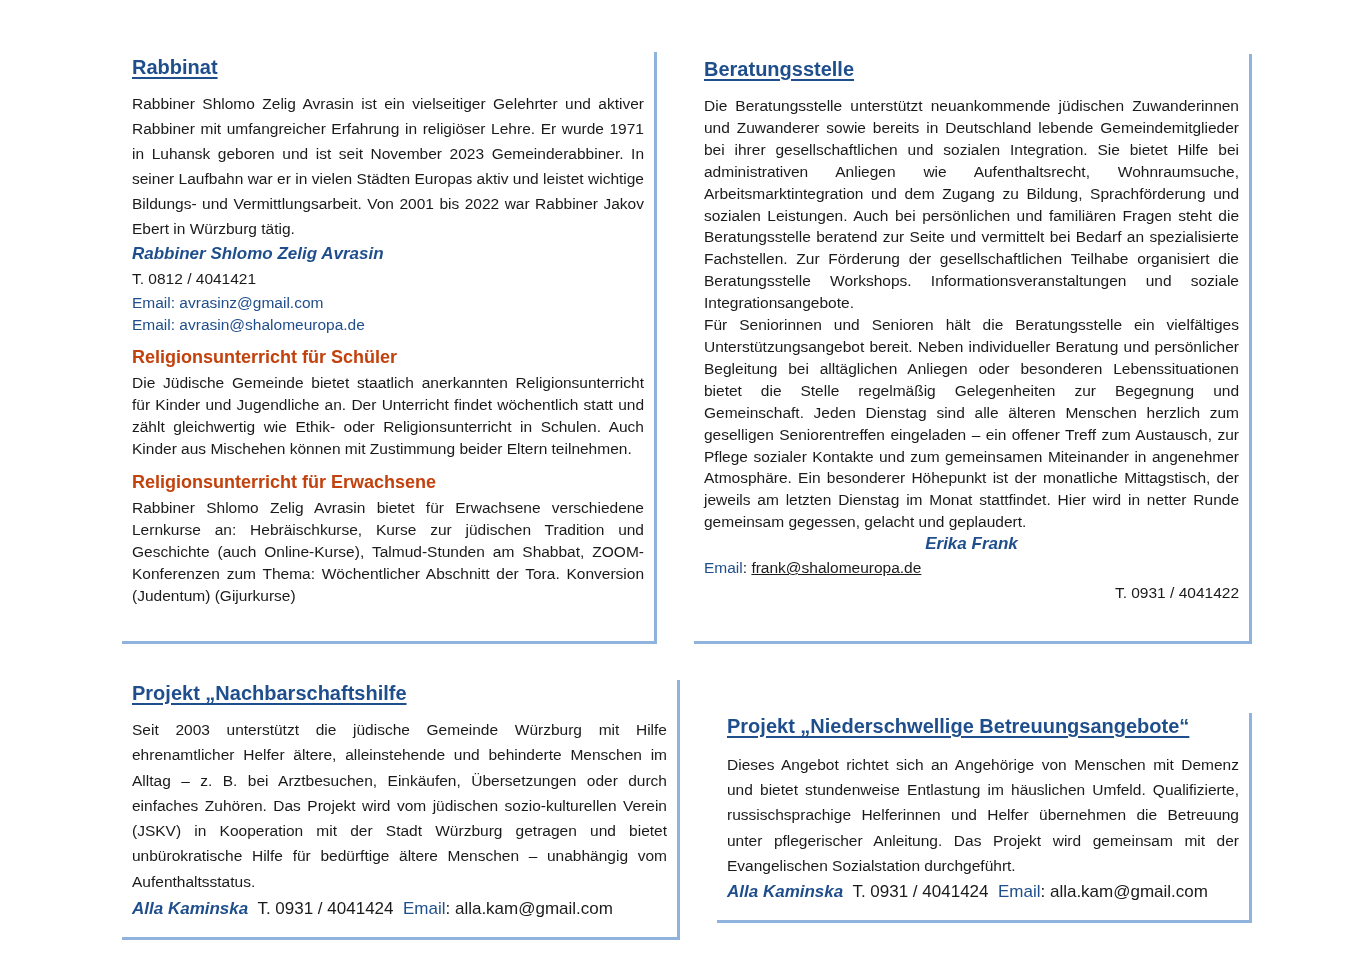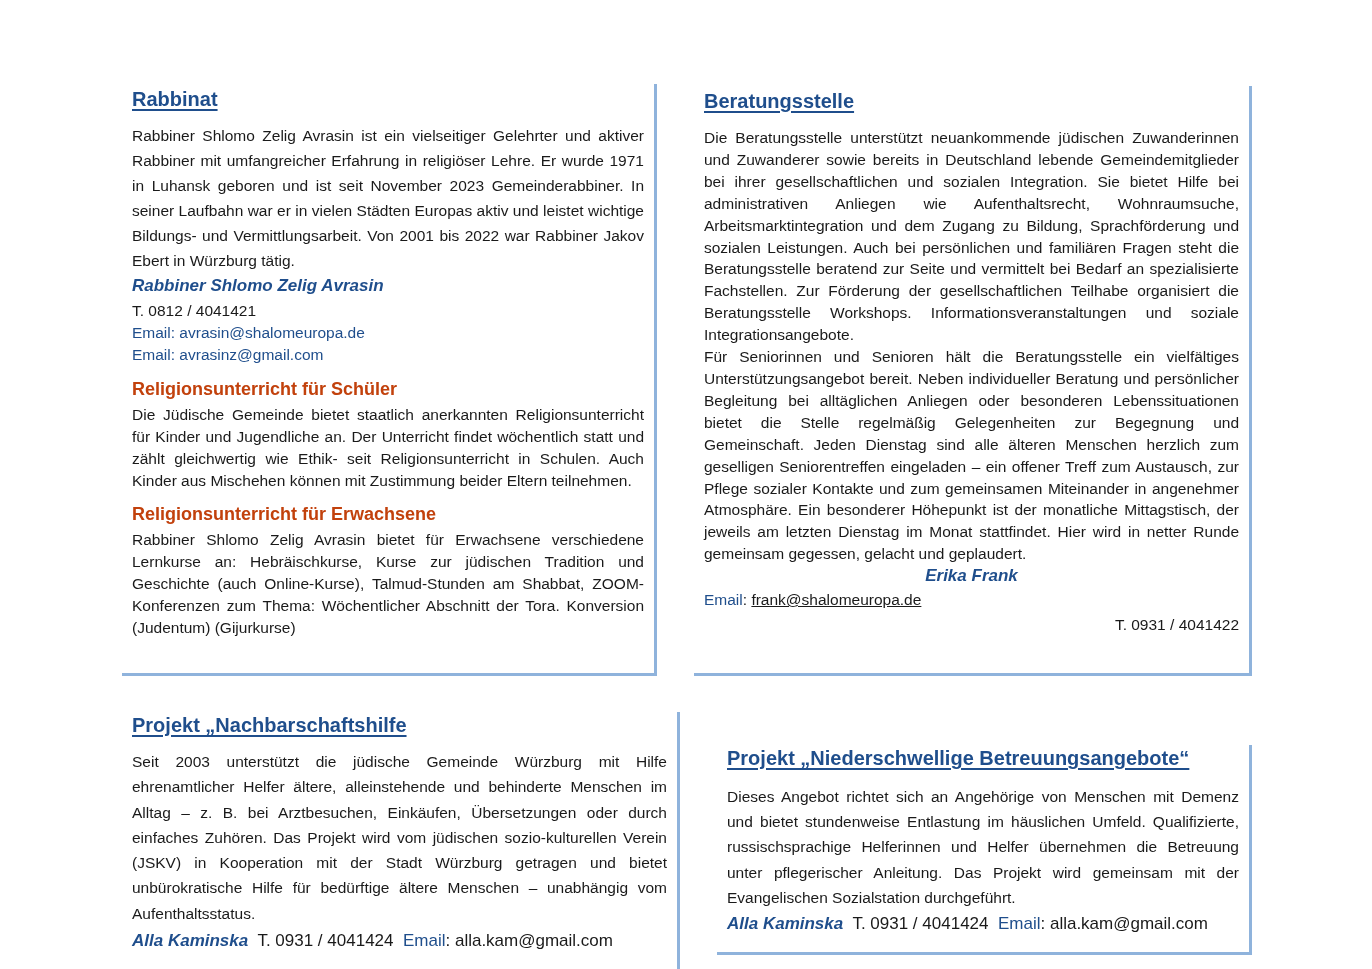--- a/index.html
+++ b/index.html
@@ -1,41 +1,41 @@
 <!DOCTYPE html>
 <html><head>
 <meta charset="utf-8">
 <style>
   html, body { margin:0; padding:0; background:#ffffff; }
   body { width:1372px; height:969px; position:relative; overflow:hidden;
          font-family:"Liberation Sans", sans-serif; color:#1a1a1a; }
   .box { position:absolute; box-sizing:border-box;
-         border-right:3px solid #8fb3dc; border-bottom:3px solid #8fb3dc;margin-top:32px; }
+         border-right:3px solid #8fb3dc; border-bottom:3px solid #8fb3dc; }
   .h { color:#1f4e8c; font-weight:bold; font-size:20px; text-decoration:underline;
        text-decoration-thickness:2px; text-underline-offset:3px; margin:0; }
   .sub { color:#c2410c; font-weight:bold; font-size:18px; margin:0; }
   p { margin:0; text-align:justify; font-size:15.5px; }
   .blue { color:#1f4e8c; }
   .name { color:#1f4e8c; font-weight:bold; font-style:italic; font-size:17px; }
   .line { font-size:15.5px; }
   a.mail { color:#1a1a1a; text-decoration:underline; }
   .lg { font-size:17px; }
 </style>
 </head>
 <body>
 
 <div class="box" style="left:122px; top:52px; width:535px; height:592px; padding:4px 10px 0 10px;">
   <h2 class="h">Rabbinat</h2>
   <p style="margin-top:12px; line-height:25px;">Rabbiner Shlomo Zelig Avrasin ist ein vielseitiger Gelehrter und aktiver Rabbiner mit umfangreicher Erfahrung in religiöser Lehre. Er wurde 1971 in Luhansk geboren und ist seit November 2023 Gemeinderabbiner. In seiner Laufbahn war er in vielen Städten Europas aktiv und leistet wichtige Bildungs- und Vermittlungsarbeit. Von 2001 bis 2022 war Rabbiner Jakov Ebert in Würzburg tätig.</p>
   <div class="name" style="margin-top:0px; line-height:25px;">Rabbiner Shlomo Zelig Avrasin</div>
   <div class="line" style="line-height:25px;">T. 0812 / 4041421</div>
+  <div class="line blue" style="line-height:24px;">Email: avrasinz@gmail.com</div>
   <div class="line blue" style="line-height:20px;">Email: avrasin@shalomeuropa.de</div>
-  <div class="line blue" style="line-height:24px;">Email: avrasinz@gmail.com</div>
   <h3 class="sub" style="margin-top:12px;">Religionsunterricht für Schüler</h3>
-  <p style="margin-top:4px; line-height:22px;">Die Jüdische Gemeinde bietet staatlich anerkannten Religionsunterricht für Kinder und Jugendliche an. Der Unterricht findet wöchentlich statt und zählt gleichwertig wie Ethik- seit Religionsunterricht in Schulen. Auch Kinder aus Mischehen können mit Zustimmung beider Eltern teilnehmen.</p>
+  <p style="margin-top:4px; line-height:22px;">Die Jüdische Gemeinde bietet staatlich anerkannten Religionsunterricht für Kinder und Jugendliche an. Der Unterricht findet wöchentlich statt und zählt gleichwertig wie Ethik- oder Religionsunterricht in Schulen. Auch Kinder aus Mischehen können mit Zustimmung beider Eltern teilnehmen.</p>
   <h3 class="sub" style="margin-top:12px;">Religionsunterricht für Erwachsene</h3>
   <p style="margin-top:4px; line-height:22px;">Rabbiner Shlomo Zelig Avrasin bietet für Erwachsene verschiedene Lernkurse an: Hebräischkurse, Kurse zur jüdischen Tradition und Geschichte (auch Online-Kurse), Talmud-Stunden am Shabbat, ZOOM-Konferenzen zum Thema: Wöchentlicher Abschnitt der Tora. Konversion (Judentum)  (Gijurkurse)</p>
 </div>
 
 <div class="box" style="left:694px; top:54px; width:558px; height:590px; padding:4px 10px 0 10px;">
   <h2 class="h">Beratungsstelle</h2>
   <p style="margin-top:14px; line-height:21.9px;">Die Beratungsstelle unterstützt neuankommende jüdischen Zuwanderinnen und Zuwanderer sowie bereits in Deutschland lebende Gemeindemitglieder bei ihrer gesellschaftlichen und sozialen Integration. Sie bietet Hilfe bei administrativen Anliegen wie Aufenthaltsrecht, Wohnraumsuche, Arbeitsmarktintegration und dem Zugang zu Bildung, Sprachförderung und sozialen Leistungen. Auch bei persönlichen und familiären Fragen steht die Beratungsstelle beratend zur Seite und vermittelt bei Bedarf an spezialisierte Fachstellen. Zur Förderung der gesellschaftlichen Teilhabe organisiert die Beratungsstelle Workshops. Informationsveranstaltungen und soziale Integrationsangebote.</p>
   <p style="line-height:21.9px;">Für Seniorinnen und Senioren hält die Beratungsstelle ein vielfältiges Unterstützungsangebot bereit. Neben individueller Beratung und persönlicher Begleitung bei alltäglichen Anliegen oder besonderen Lebenssituationen bietet die Stelle regelmäßig Gelegenheiten zur Begegnung und Gemeinschaft. Jeden Dienstag sind alle älteren Menschen herzlich zum geselligen Seniorentreffen eingeladen – ein offener Treff zum Austausch, zur Pflege sozialer Kontakte und zum gemeinsamen Miteinander in angenehmer Atmosphäre. Ein besonderer Höhepunkt ist der monatliche Mittagstisch, der jeweils am letzten Dienstag im Monat stattfindet. Hier wird in netter Runde gemeinsam gegessen, gelacht und geplaudert.</p>
   <div class="name" style="line-height:22px;text-align:center;">Erika Frank</div>
   <div class="line" style="line-height:26px;">

